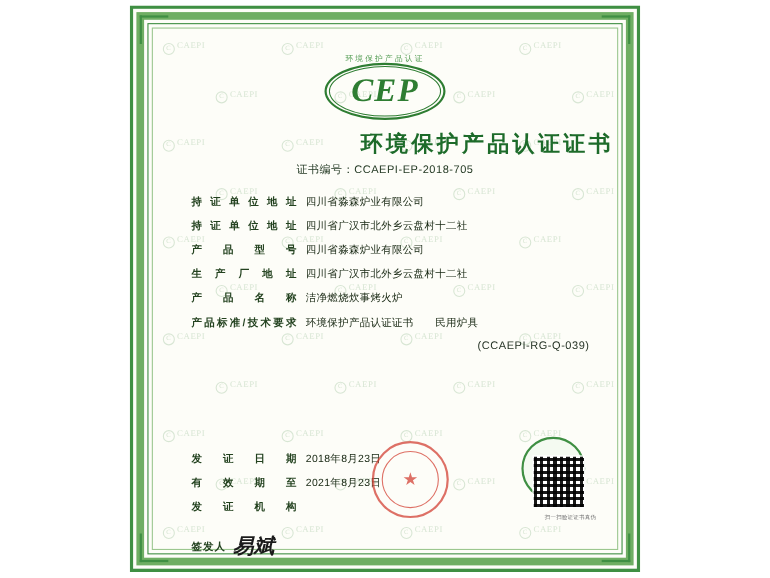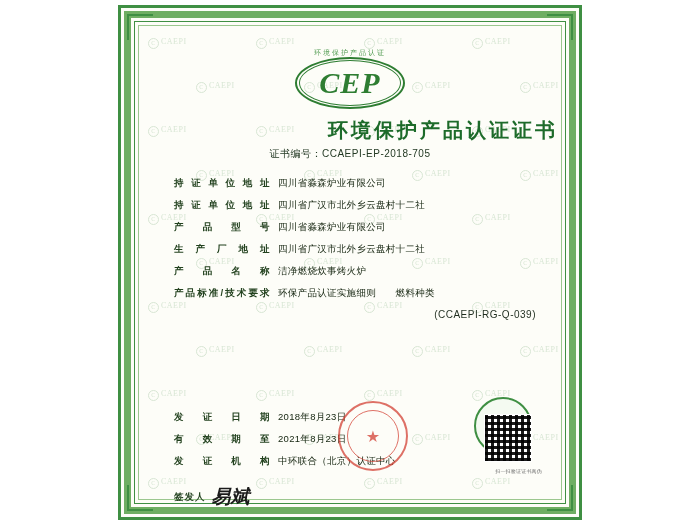--- a/index.html
+++ b/index.html
@@ -423,37 +423,36 @@
           <div class="row">
             <div class="lbl">生产厂地址</div>
             <div class="val">四川省广汉市北外乡云盘村十二社</div>
           </div>
           <div class="row">
             <div class="lbl">产品名称</div>
             <div class="val">洁净燃烧炊事烤火炉</div>
           </div>
           <div class="row">
             <div class="lbl">产品标准/技术要求</div>
-            <div class="val">环保产品认证实施细则　　燃料种类</div>
+            <div class="val">环境保护产品认证证书　　民用炉具</div>
           </div>
           <div class="center-line">(CCAEPI-RG-Q-039)</div>
         </div>
 
       <div class="footer" id="footer-block">
           <div class="row">
             <div class="lbl">发证日期</div>
             <div class="val">2018年8月23日</div>
           </div>
           <div class="row">
             <div class="lbl">有效期至</div>
             <div class="val">2021年8月23日</div>
           </div>
           <div class="row">
             <div class="lbl">发证机构</div>
-            <div class="val">中环联合（北京）认证中心</div>
           </div>
           <div class="sign-row">
             <span class="sign-label">签发人</span>
             <span class="signature">易斌</span>
           </div>
         </div>
 
       <div class="seal">
         <div class="seal-inner"></div>
         <div class="seal-star">★</div>

